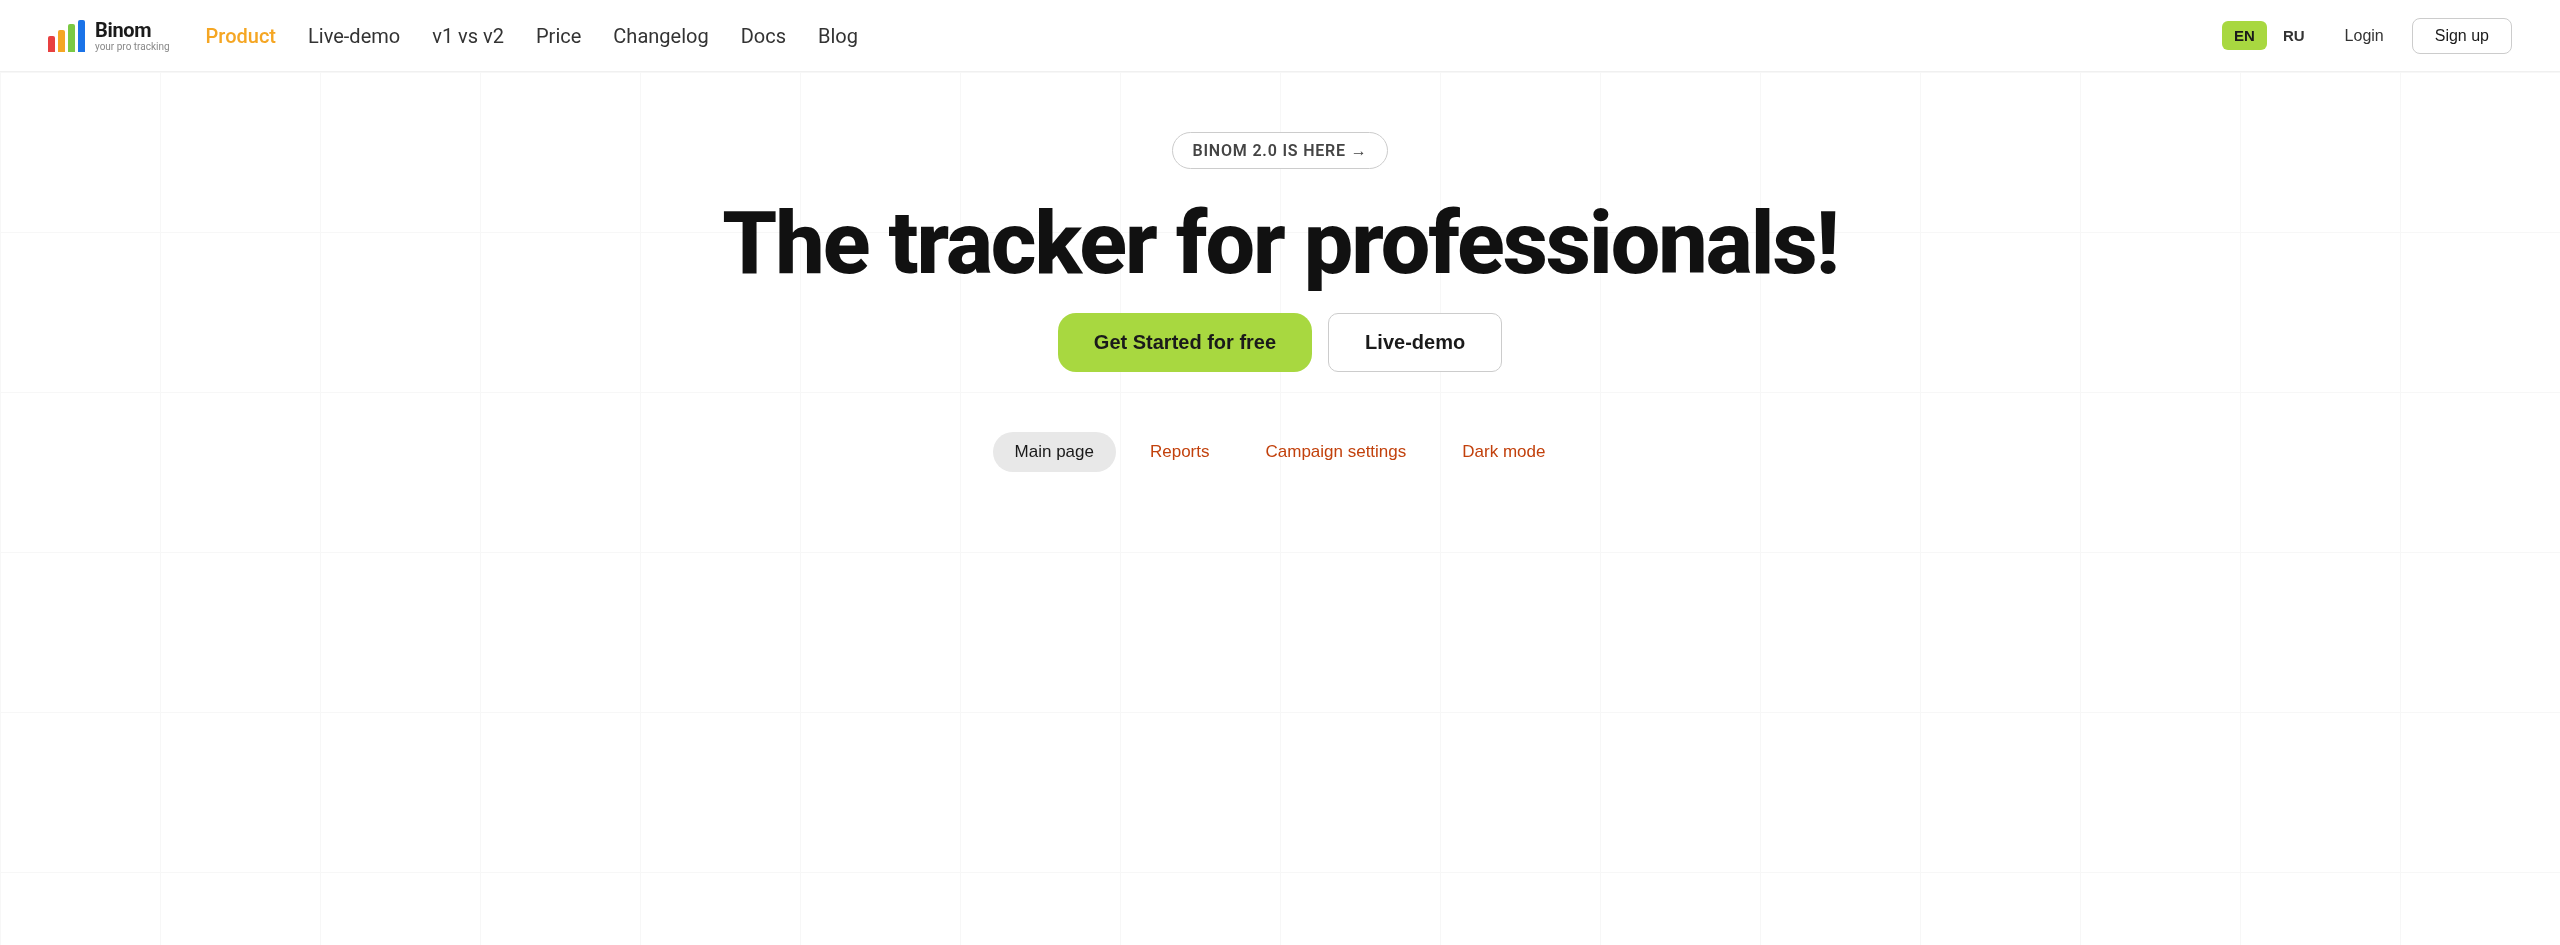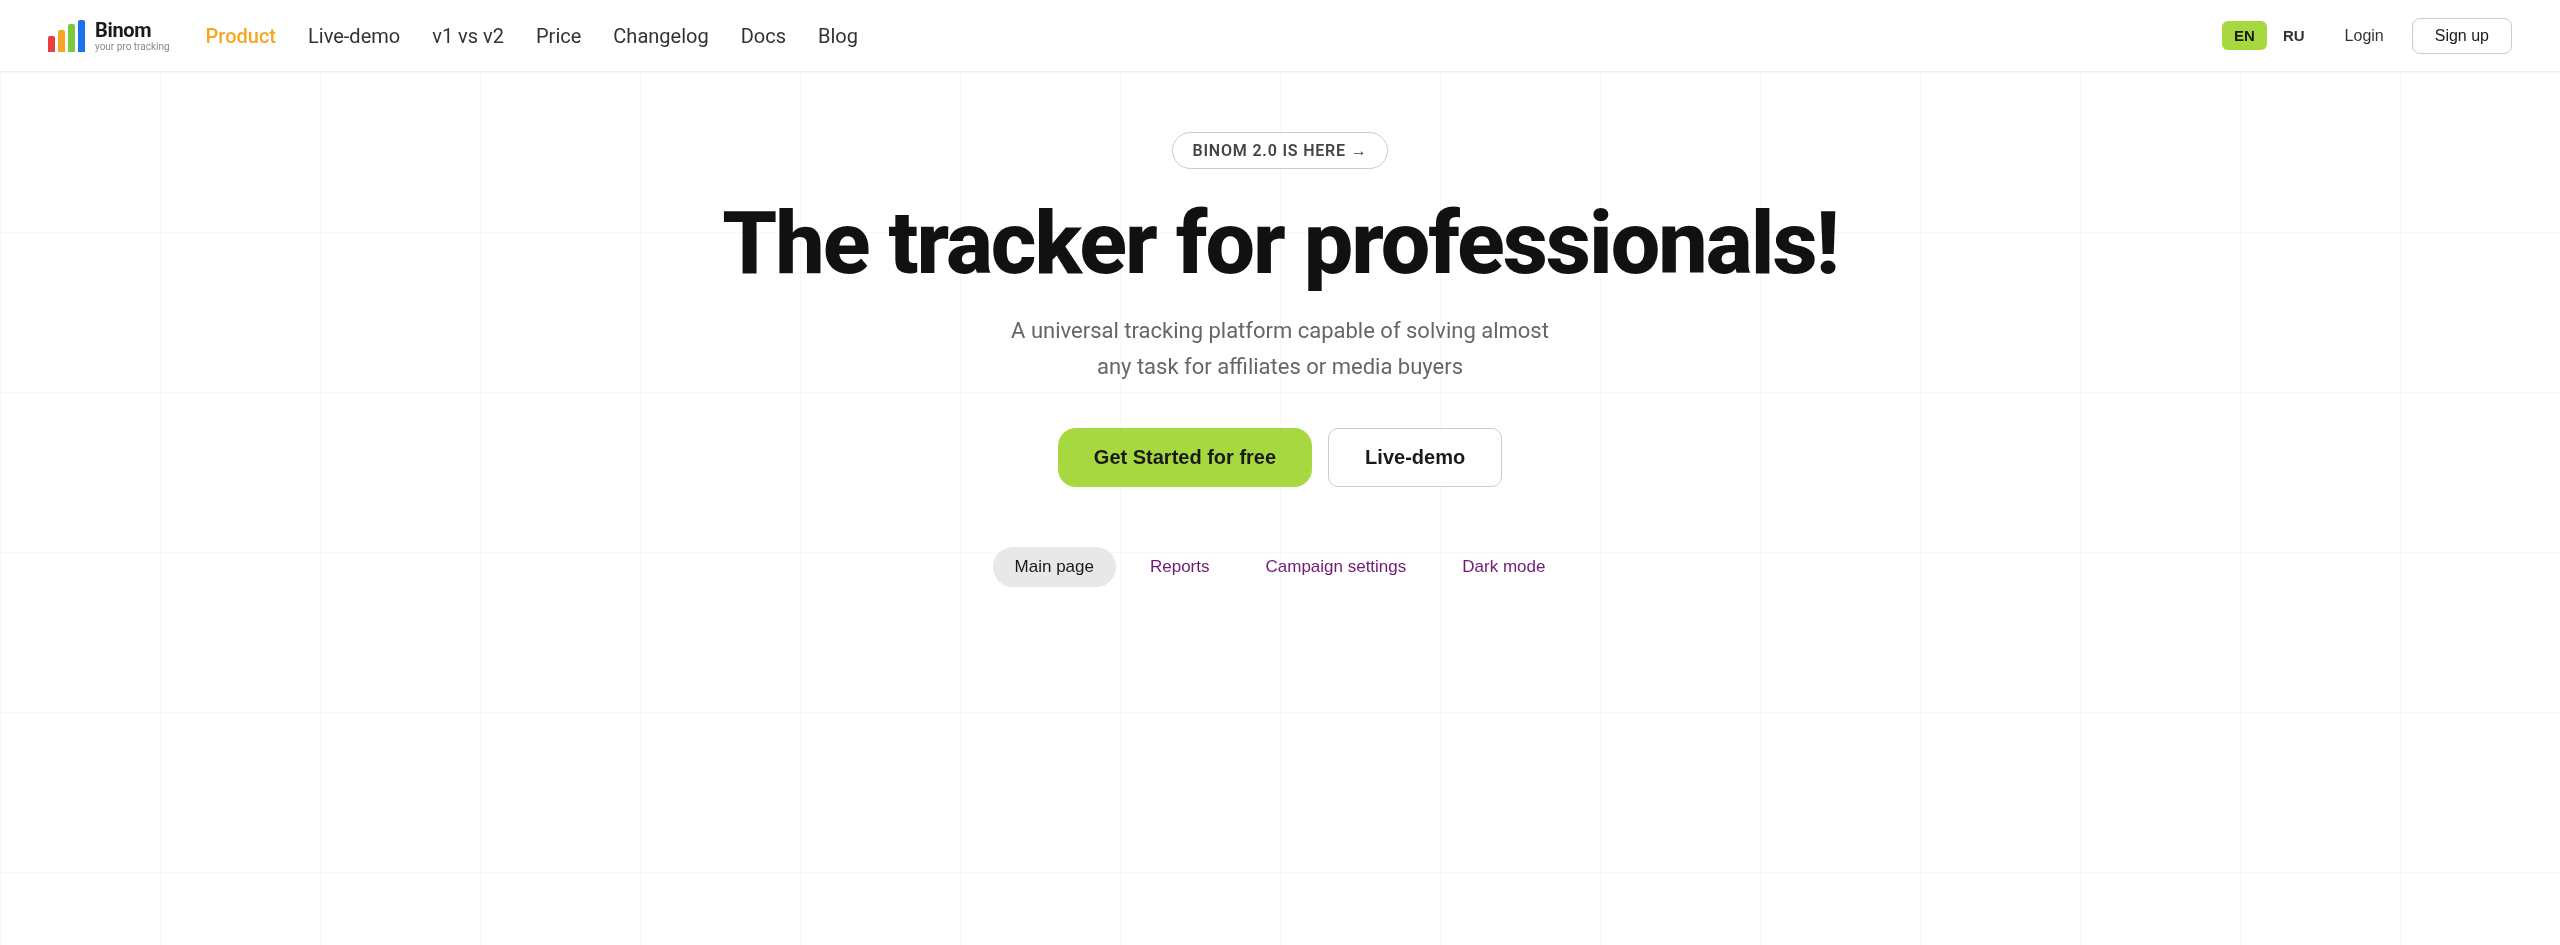--- a/index.html
+++ b/index.html
@@ -257,21 +257,21 @@
     .tabs {
       display: flex;
       align-items: center;
       gap: 12px;
     }
 
     .tab {
       padding: 10px 22px;
       border-radius: 50px;
       font-size: 17px;
-      color: #701a75;
+      color: #c2410c;
       cursor: pointer;
       background: transparent;
       border: none;
       font-weight: 400;
     }
 
     .tab.active {
       background: #e8e8e8;
       color: #1a1a1a;
       font-weight: 500;
@@ -320,24 +320,20 @@
 
 <main>
   <div class="hero-content">
 
     <div class="badge">
       <span>BINOM 2.0 IS HERE →</span>
     </div>
 
     <h1 class="hero-title">The tracker for professionals!</h1>
 
-    <p class="hero-subtitle">
-      <span>A universal tracking platform capable of solving almost</span><br>
-      <span>any task for affiliates or media buyers</span>
-    </p>
 
     <div class="hero-buttons">
       <button class="btn-primary">Get Started for free</button>
       <button class="btn-secondary">Live-demo</button>
     </div>
 
     <div class="tabs">
       <button class="tab active">Main page</button>
       <button class="tab">Reports</button>
       <button class="tab">Campaign settings</button>

